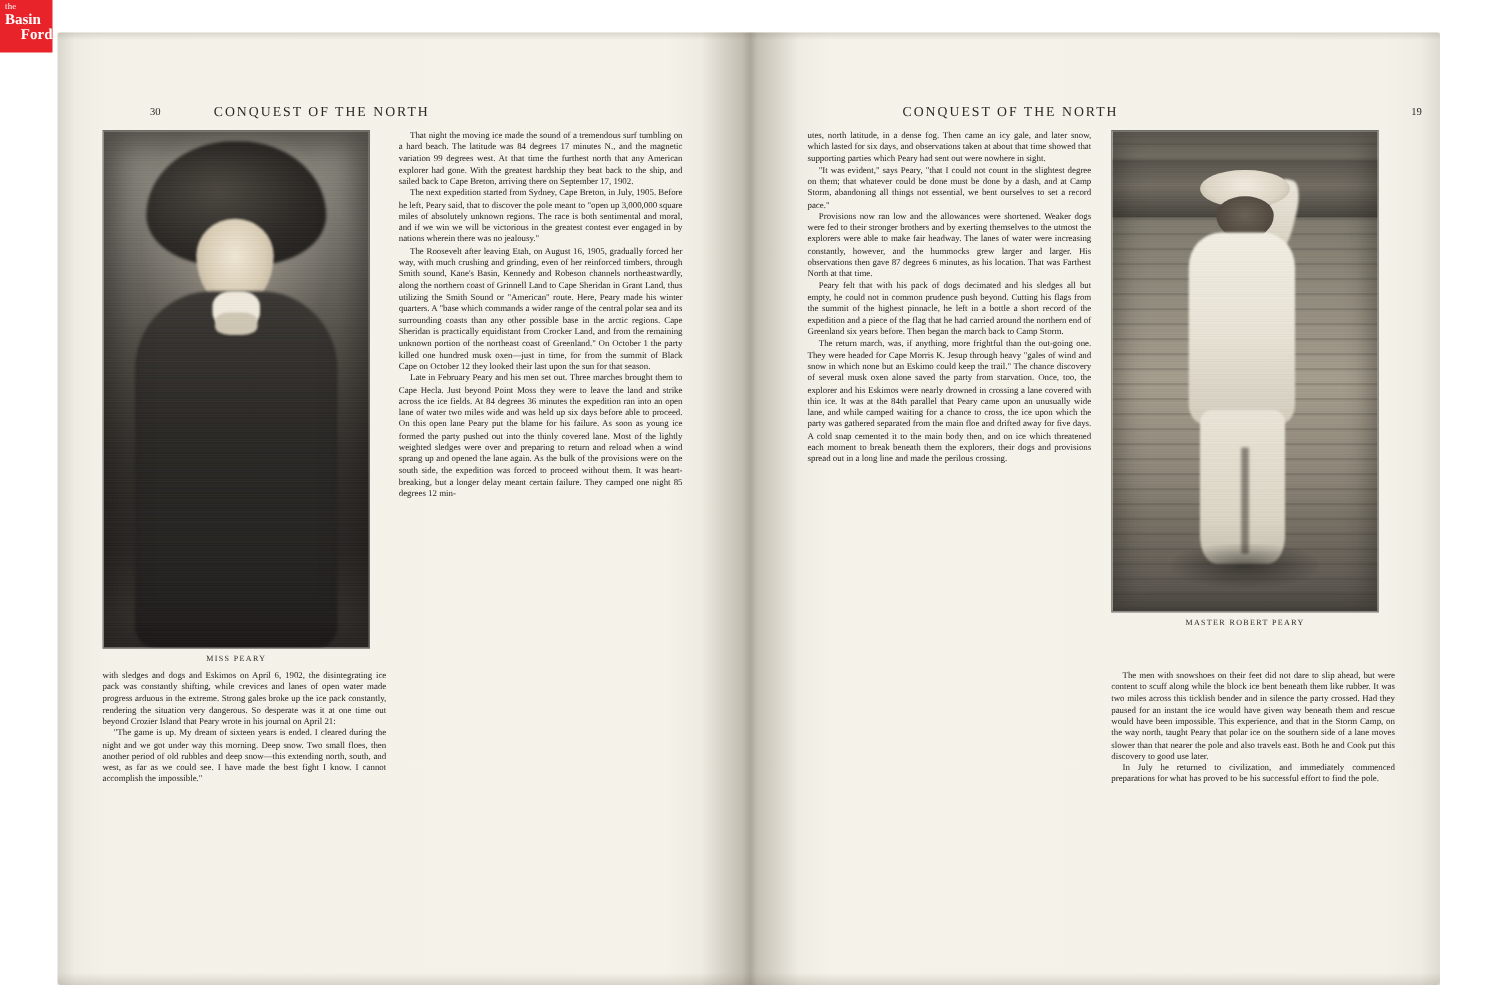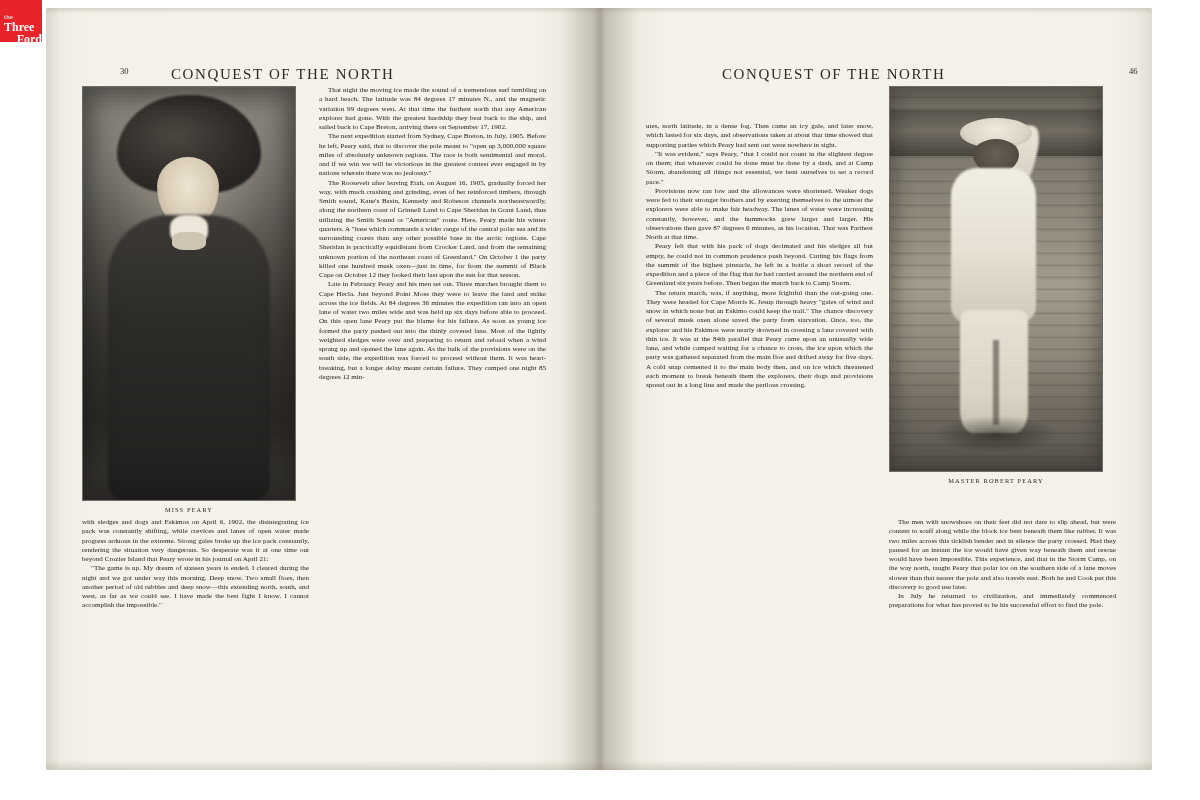--- a/index.html
+++ b/index.html
@@ -28,29 +28,29 @@
     height: 42px;
     background: #e8232a;
     color: #ffffff;
     font-family: "Liberation Serif", serif;
     z-index: 40;
     padding: 2px 0 0 0;
     box-sizing: border-box;
     text-align: center;
     line-height: 1.02;
   }
-  .logo .l1 { font-size: 7px; display: block; text-align: left; padding-left: 4px; letter-spacing: .2px; margin-top: 12px;}
+  .logo .l1 { font-size: 7px; display: block; text-align: left; padding-left: 4px; letter-spacing: .2px;}
   .logo .l2 { font-size: 12px; display: block; font-weight: bold; text-align: left; padding-left: 4px;}
   .logo .l3 { font-size: 12px; display: block; font-weight: bold; text-align: right; padding-left: 4px;}
 
   
   .book {
     position: absolute;
     left: 46px;
-    top: 8px;
+    top: 26px;
     width: 886px;
     height: 762px;
   }
   .page {
     position: absolute;
     top: 0;
     width: 553px;
     height: 762px;
     box-sizing: border-box;
   }
@@ -85,21 +85,21 @@
     position:absolute; left:0; bottom:0; width:100%; height:10px;
     background: linear-gradient(to top, rgba(150,142,126,.30), rgba(150,142,126,0));
     pointer-events:none;
   }
 
   
   .runhead {
     position: absolute;
     top: 58px;
     font-family: "Liberation Serif", serif;
-    font-size: 15px;
+    font-size: 11px;
     letter-spacing: 1.6px;
     color: #2b2a26;
     white-space: nowrap;
   }
   .runhead-left  { left: 125px; }
   .runhead-right { left: 676px; }
   .folio {
     position: absolute;
     top: 58px;
     font-size: 8.5px;
@@ -259,42 +259,42 @@
     pointer-events:none;
   }
 </style>
 </head>
 <body>
 
 <div class="scan">
 
   <div class="logo">
     <span class="l1">the</span>
-    <span class="l2">Three</span>
+    <span class="l2">Basin</span>
     <span class="l3">Ford</span>
   </div>
 
   <div class="book">
 
     <div class="page page-left">
       <div class="page-edge-top"></div>
       <div class="page-edge-bottom"></div>
     </div>
 
     <div class="page page-right">
       <div class="page-edge-top"></div>
       <div class="page-edge-bottom"></div>
     </div>
 
     <div class="gutter-shadow"></div>
 
     <div class="folio folio-left">30</div>
     <div class="runhead runhead-left">CONQUEST OF THE NORTH</div>
 
-    <div class="folio folio-right">46</div>
+    <div class="folio folio-right">19</div>
     <div class="runhead runhead-right">CONQUEST OF THE NORTH</div>
 
     <div class="figure" style="left:36px; top:78px; width:214px;">
       <div class="plate" style="width:214px; height:415px;">
         <div class="photo-peary">
           <div class="p1-hat"></div>
           <div class="p1-face"></div>
           <div class="p1-body"></div>
           <div class="p1-collar"></div>
           <div class="p1-bow"></div>
@@ -313,21 +313,21 @@
     </div>
 
     <div class="cols" style="left:36px; top:510px; width:470px;">
       <div class="col">
         <p class="para noind">with sledges and dogs and Eskimos on April 6, 1902, the disintegrating ice pack was constantly shifting, while crevices and lanes of open water made progress arduous in the extreme. Strong gales broke up the ice pack constantly, rendering the situation very dangerous. So desperate was it at one time out beyond Crozier Island that Peary wrote in his journal on April 21:</p>
         <p class="para">"The game is up. My dream of sixteen years is ended. I cleared during the night and we got under way this morning. Deep snow. Two small floes, then another period of old rubbles and deep snow—this extending north, south, and west, as far as we could see. I have made the best fight I know. I cannot accomplish the impossible."</p>
       </div>
       <div class="col"></div>
     </div>
 
-    <div style="position:absolute; left:600px; top:78px; width:227px;margin-top:36px;">
+    <div style="position:absolute; left:600px; top:78px; width:227px;">
       <p class="para noind">utes, north latitude, in a dense fog. Then came an icy gale, and later snow, which lasted for six days, and observations taken at about that time showed that supporting parties which Peary had sent out were nowhere in sight.</p>
       <p class="para">"It was evident," says Peary, "that I could not count in the slightest degree on them; that whatever could be done must be done by a dash, and at Camp Storm, abandoning all things not essential, we bent ourselves to set a record pace."</p>
       <p class="para">Provisions now ran low and the allowances were shortened. Weaker dogs were fed to their stronger brothers and by exerting themselves to the utmost the explorers were able to make fair headway. The lanes of water were increasing constantly, however, and the hummocks grew larger and larger. His observations then gave 87 degrees 6 minutes, as his location. That was Farthest North at that time.</p>
       <p class="para">Peary felt that with his pack of dogs decimated and his sledges all but empty, he could not in common prudence push beyond. Cutting his flags from the summit of the highest pinnacle, he left in a bottle a short record of the expedition and a piece of the flag that he had carried around the northern end of Greenland six years before. Then began the march back to Camp Storm.</p>
       <p class="para">The return march, was, if anything, more frightful than the out-going one. They were headed for Cape Morris K. Jesup through heavy "gales of wind and snow in which none but an Eskimo could keep the trail." The chance discovery of several musk oxen alone saved the party from starvation. Once, too, the explorer and his Eskimos were nearly drowned in crossing a lane covered with thin ice. It was at the 84th parallel that Peary came upon an unusually wide lane, and while camped waiting for a chance to cross, the ice upon which the party was gathered separated from the main floe and drifted away for five days. A cold snap cemented it to the main body then, and on ice which threatened each moment to break beneath them the explorers, their dogs and provisions spread out in a long line and made the perilous crossing.</p>
     </div>
 
     <div class="figure" style="left:843px; top:78px; width:214px;">
       <div class="plate" style="width:214px; height:386px;">
         <div class="photo-robert">

